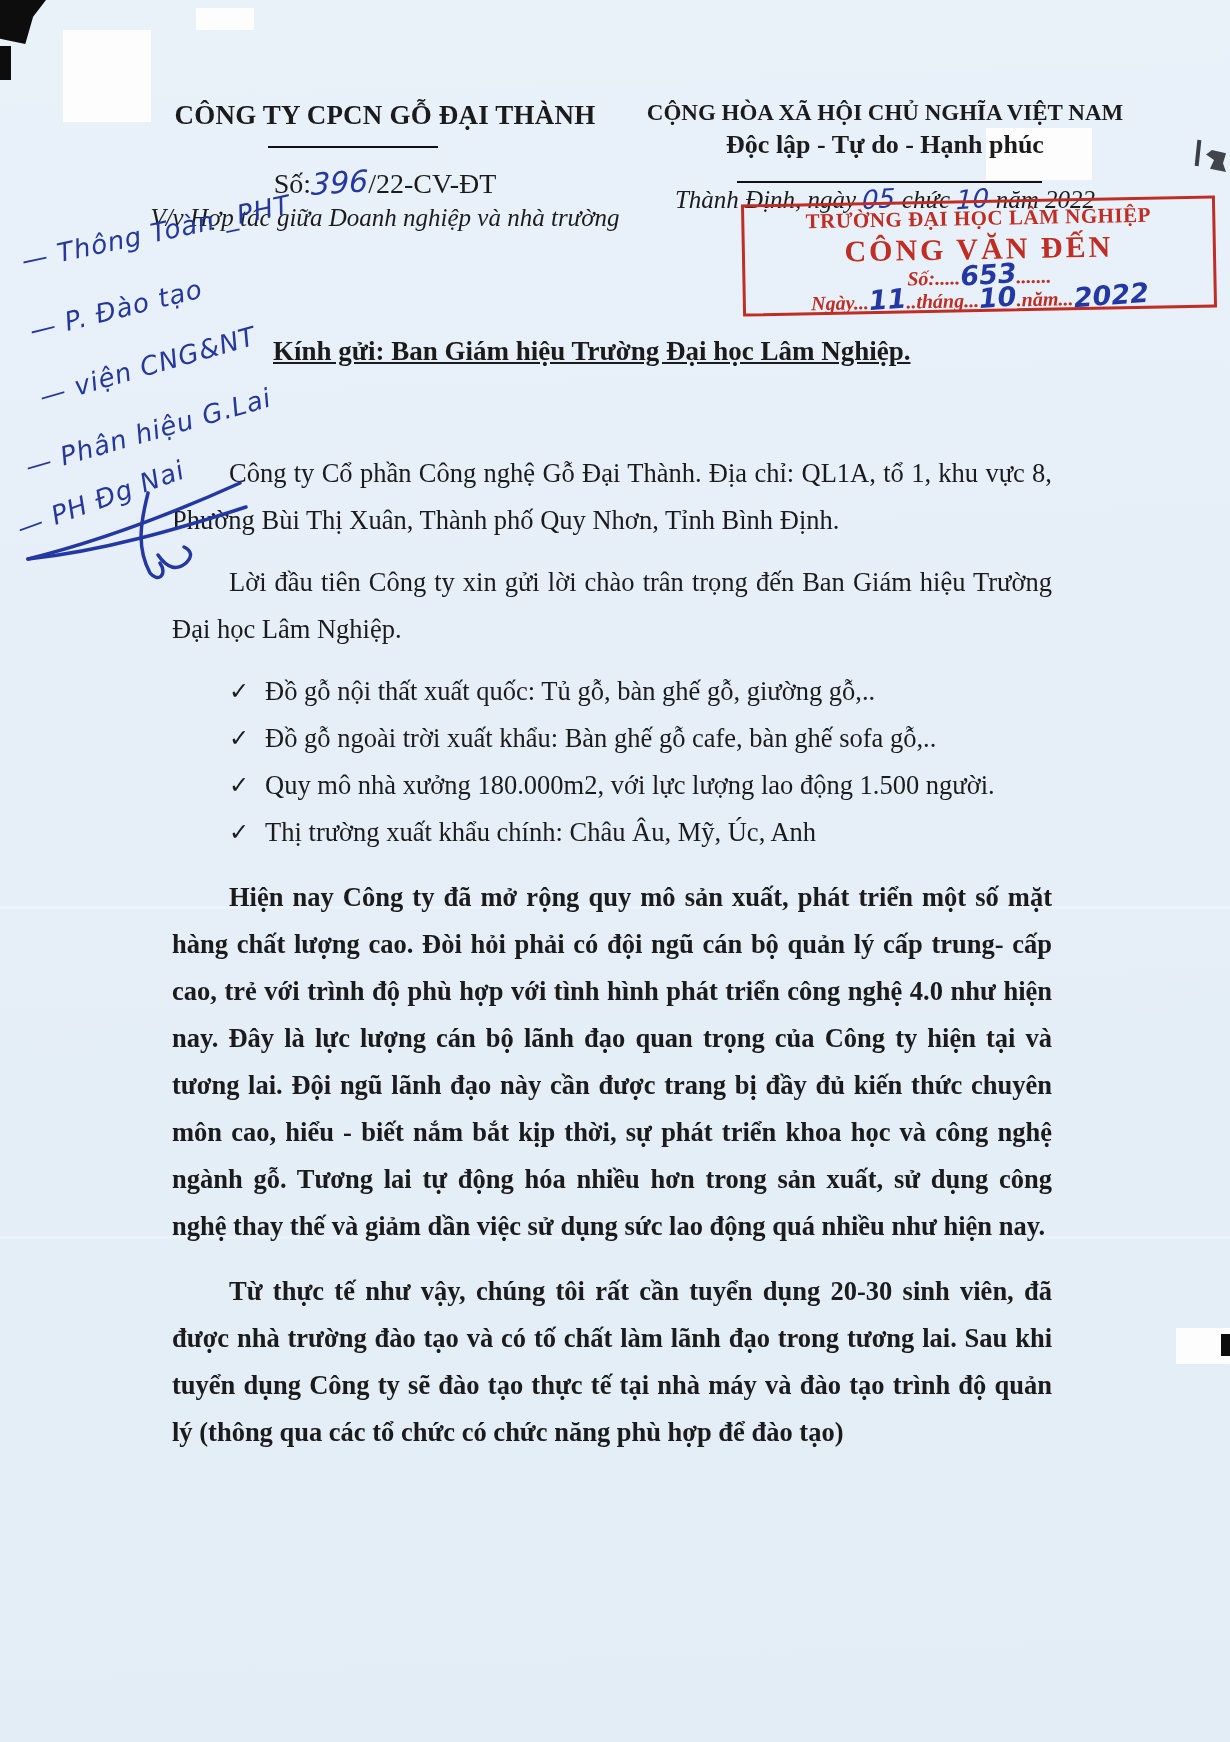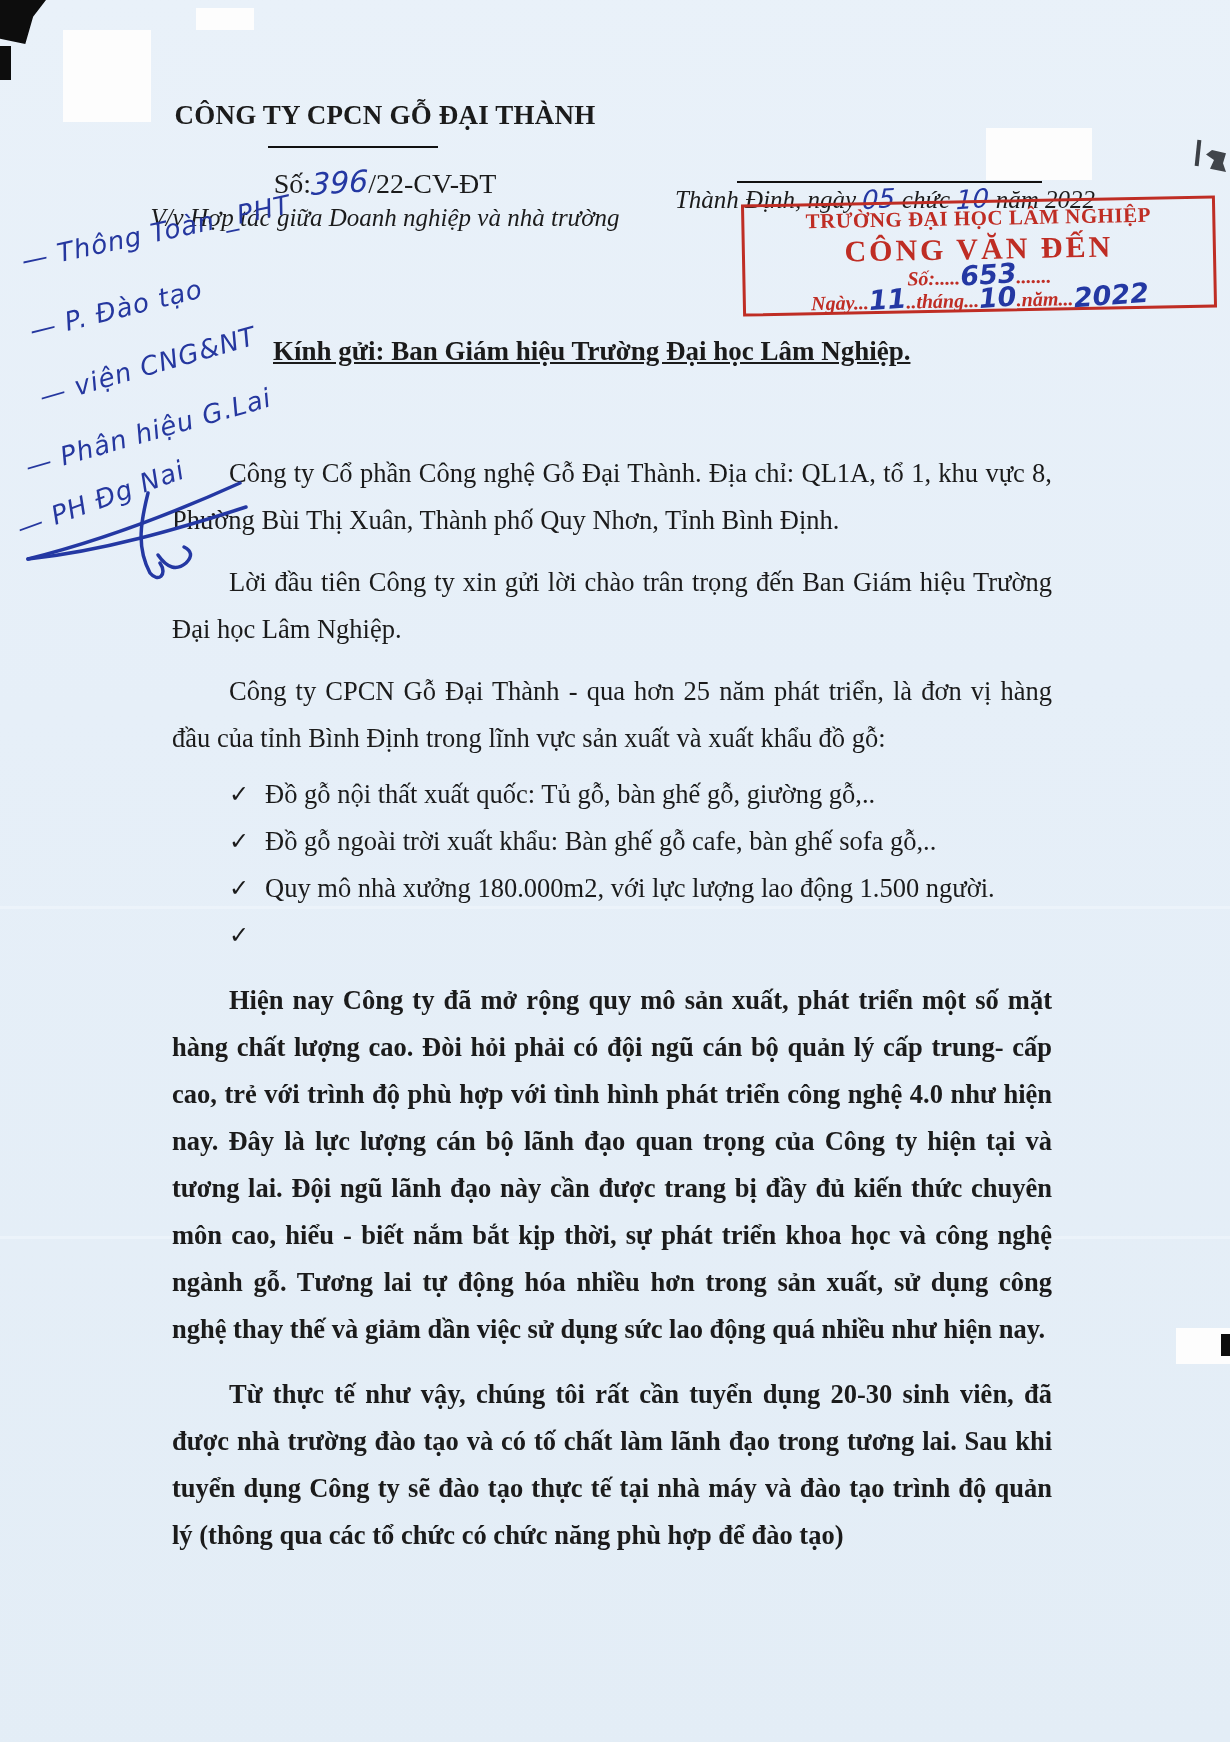--- a/index.html
+++ b/index.html
@@ -71,20 +71,24 @@
     <div class="company">CÔNG TY CPCN GỖ ĐẠI THÀNH</div>
   </div>
   <div class="rule" style="left:268px;top:146px;width:170px;"></div>
   <div class="hdr" style="left:110px;top:152px;width:550px;">
     <div class="numline">
       <span>Số:</span><span class="ink hand-num">396</span><span>/22-CV-ĐT</span>
     </div>
     <div class="vv">V/v Hợp tác giữa Doanh nghiệp và nhà trường</div>
   </div>
 
+  <div class="hdr hdr-right">
+    <div class="motto1">CỘNG HÒA XÃ HỘI CHỦ NGHĨA VIỆT NAM</div>
+    <div class="motto2">Độc lập - Tự do - Hạnh phúc</div>
+  </div>
   <div class="rule" style="left:737px;top:181px;width:305px;"></div>
   <div class="dateline">
     <span>Thành Định, ngày</span>
     <span class="ink hand-num" style="font-size:26px;">05</span>
     <span>chức</span>
     <span class="ink hand-num" style="font-size:26px;">10</span>
     <span>năm 2022</span>
   </div>
 
   <div class="stamp">
@@ -126,35 +130,35 @@
       <path d="M140 38 C 133 66, 128 92, 142 118 C 150 128, 160 120, 152 108"></path>
       <path d="M150 100 q 14 20 28 8 q 10 -10 -2 -16"></path>
     </g>
   </svg>
 
   <div class="salutation">Kính gửi:  Ban Giám hiệu Trường Đại học Lâm Nghiệp.</div>
 
   <div class="bodyflow">
     <p>Công ty Cổ phần Công nghệ Gỗ Đại Thành. Địa chỉ: QL1A, tổ 1, khu vực 8, Phường Bùi Thị Xuân, Thành phố Quy Nhơn, Tỉnh Bình Định.</p>
     <p>Lời đầu tiên Công ty xin gửi lời chào trân trọng đến Ban Giám hiệu Trường Đại học Lâm Nghiệp.</p>
-    <p style="margin-bottom:9px;">Công ty CPCN Gỗ Đại Thành - qua hơn 25 năm phát triển, là đơn vị hàng đầu của tỉnh Bình Định trong lĩnh vực sản xuất và xuất khẩu đồ gỗ:</p>
     <div class="bullets">
       <div class="brow">
         <span class="check">✓</span>
         <span>Đồ gỗ nội thất xuất quốc: Tủ gỗ, bàn ghế gỗ, giường gỗ,..</span>
       </div>
       <div class="brow">
         <span class="check">✓</span>
         <span>Đồ gỗ ngoài trời xuất khẩu: Bàn ghế gỗ cafe, bàn ghế sofa gỗ,..</span>
       </div>
       <div class="brow">
         <span class="check">✓</span>
         <span>Quy mô nhà xưởng 180.000m2, với lực lượng lao động 1.500 người.</span>
       </div>
       <div class="brow">
         <span class="check">✓</span>
+        <span>Thị trường xuất khẩu chính: Châu Âu, Mỹ, Úc, Anh</span>
       </div>
     </div>
     <p class="sp1">Hiện nay Công ty đã mở rộng quy mô sản xuất, phát triển một số mặt hàng chất lượng cao. Đòi hỏi phải có đội ngũ cán bộ quản lý cấp trung- cấp cao, trẻ với trình độ phù hợp với tình hình phát triển công nghệ 4.0 như hiện nay. Đây là lực lượng cán bộ lãnh đạo quan trọng của Công ty hiện tại và tương lai. Đội ngũ lãnh đạo này cần được trang bị đầy đủ kiến thức chuyên môn cao, hiểu -  biết nắm bắt kịp thời, sự phát triển khoa học và công nghệ ngành gỗ. Tương lai tự động hóa nhiều hơn trong sản xuất, sử dụng công nghệ thay thế và giảm dần việc sử dụng sức lao động quá nhiều như hiện nay.</p>
     <p class="sp1">Từ thực tế như vậy, chúng tôi rất cần tuyển dụng 20-30 sinh viên, đã được nhà trường đào tạo và có tố chất làm lãnh đạo trong tương lai. Sau khi tuyển dụng Công ty sẽ đào tạo thực tế tại nhà máy và đào tạo trình độ quản lý (thông qua các tổ chức có chức năng phù hợp để đào tạo)</p>
   </div>
 
 </div>
 
 </body></html>

